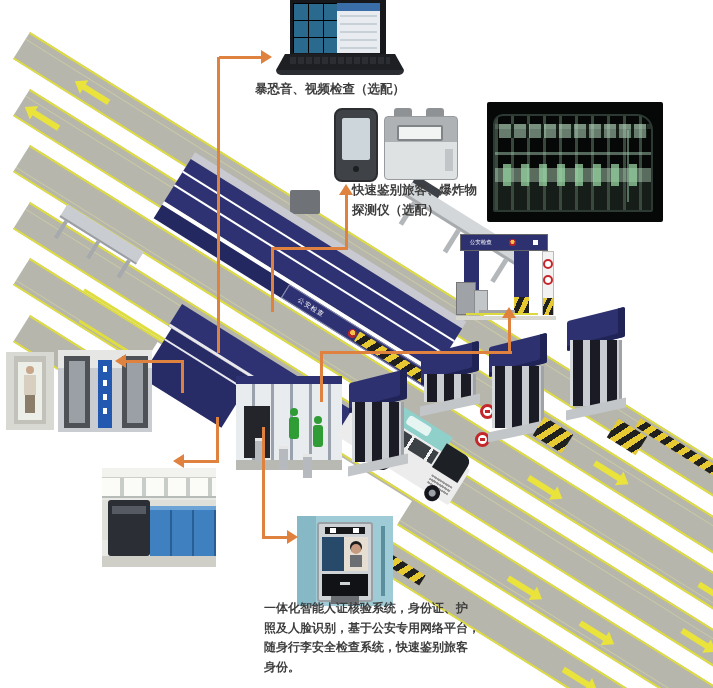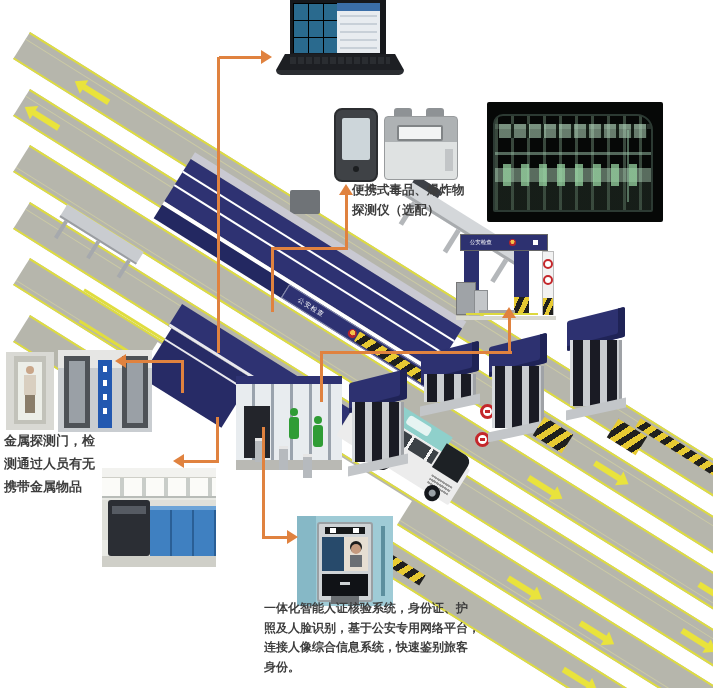--- a/index.html
+++ b/index.html
@@ -287,28 +287,26 @@
           <div class="abs" style="left:6px;top:18px;width:12px;height:12px;background:#6b6f74"></div>
         </div>
       </div>
       <div class="abs" style="left:3px;top:50px;width:46px;height:22px;background:#101216">
         <div class="abs" style="left:18px;top:8px;width:10px;height:3px;background:#cfd3d6"></div>
       </div>
       <div class="abs" style="left:12px;top:72px;width:28px;height:8px;background:#6a6e72"></div>
     </div>
   </div>
 
-  <div class="cap" style="left:352px;top:180px;font-size:12.5px;line-height:20px">便携式毒品、爆炸物
+  <div class="cap" style="left:255px;top:80px;font-size:12.5px;line-height:18px">暴恐音、视频检查（选配）</div>
+  <div class="cap" style="left:352px;top:180px;font-size:12.5px;line-height:20px">快速鉴别旅客、爆炸物
 探测仪（选配）</div>
-  <div class="cap" style="left:4px;top:429px;font-size:13px;line-height:23px">金属探测门，检
-测通过人员有无
-携带金属物品</div>
   <div class="cap" style="left:264px;top:599px;font-size:12px;line-height:19.5px">一体化智能人证核验系统，身份证、护
 照及人脸识别，基于公安专用网络平台，
-连接人像综合信息系统，快速鉴别旅客
+随身行李安全检查系统，快速鉴别旅客
 身份。</div>
 
   <div class="cl" style="left:217px;top:57px;width:3px;height:296px"></div>
   <div class="cl" style="left:219px;top:56px;width:44px;height:3px"></div>
   <div class="ah r" style="left:261px;top:50px"></div>
 
   <div class="cl" style="left:271px;top:250px;width:3px;height:62px"></div>
   <div class="cl" style="left:271px;top:247px;width:77px;height:3px"></div>
   <div class="cl" style="left:345px;top:194px;width:3px;height:56px"></div>
   <div class="ah u" style="left:339px;top:184px"></div>

